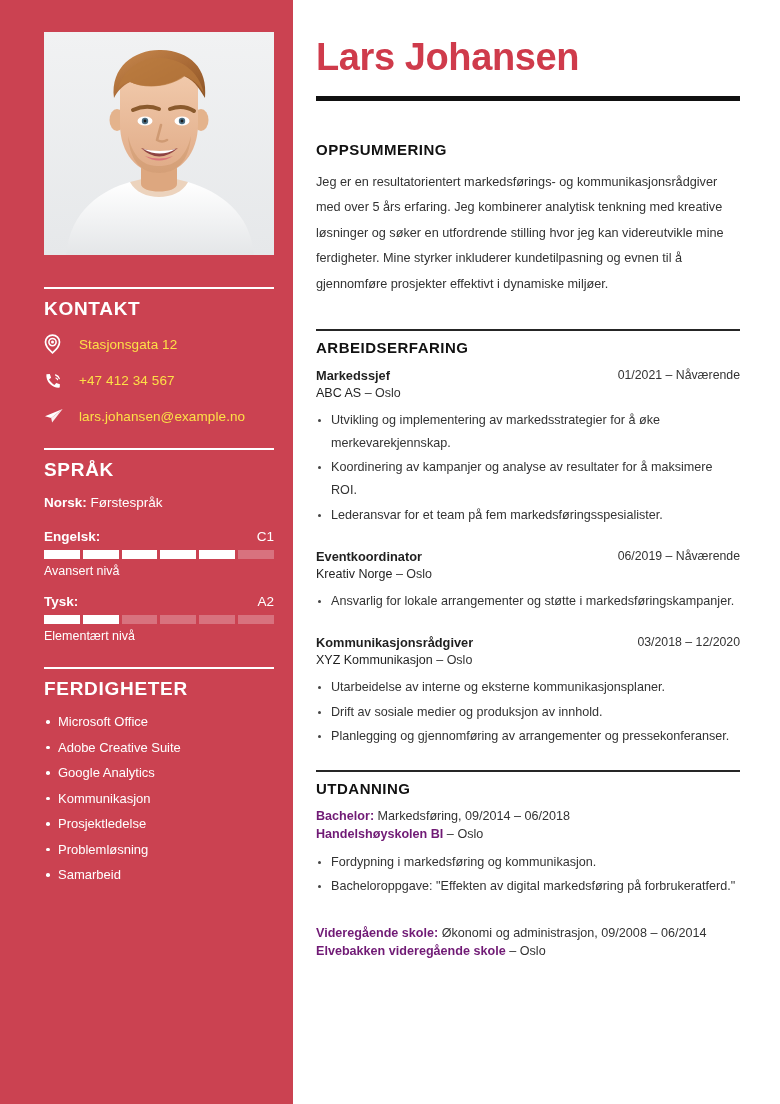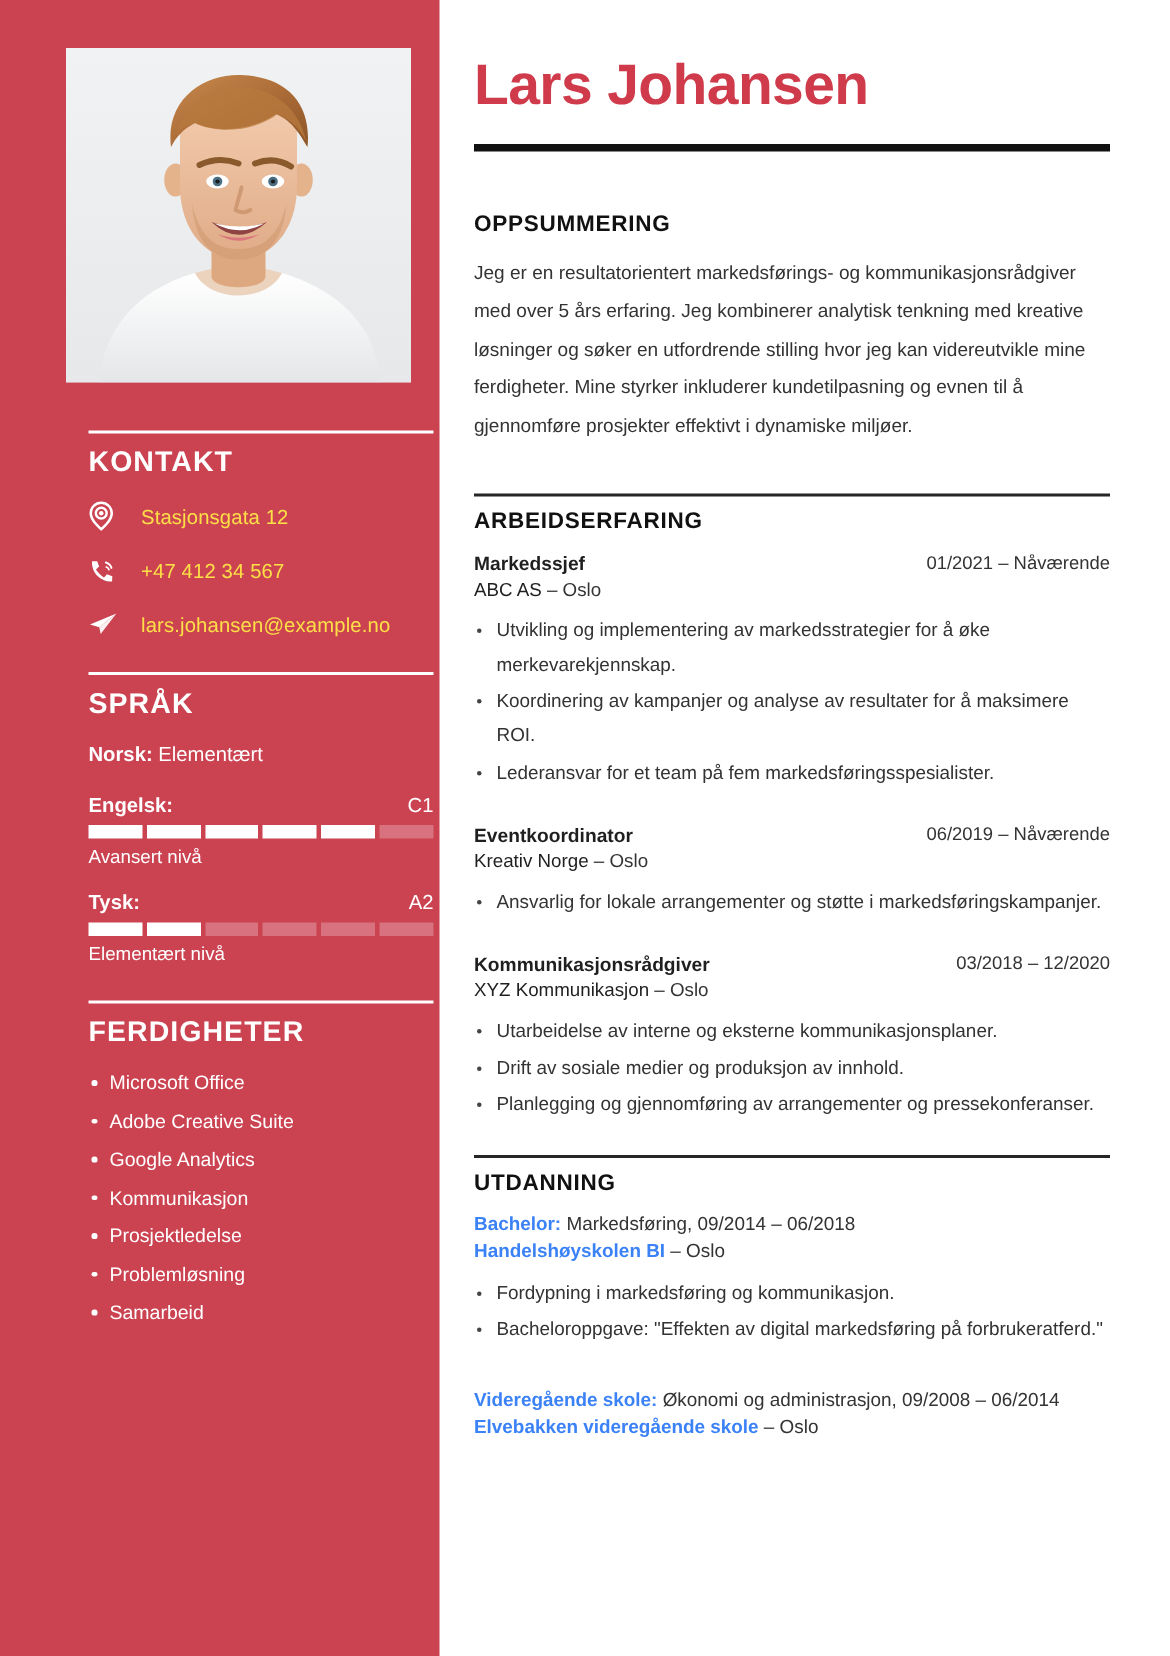--- a/index.html
+++ b/index.html
@@ -17,21 +17,21 @@
   }
 
   
   .sidebar {
     position: absolute;
     left: 0; top: 0;
     width: 293px;
     height: 1104px;
     background: #cb4251;
     box-sizing: border-box;
-    padding: 32px 18px 0 59px;
+    padding: 32px 18px 0 44px;
   }
   .photo-frame {
     position: absolute;
     left: 44px;
     top: 32px;
     width: 230px;
     height: 223px;
     background: #eceeef;
     overflow: hidden;
   }
@@ -225,21 +225,21 @@
     height: 3.2px;
     border-radius: 50%;
     background: #444444;
   }
 
   .edu-line {
     font-size: 12.6px;
     color: #333333;
     margin-bottom: 4px;
   }
-  .edu-line b { font-weight: 700; color: #3b82f6; }
+  .edu-line b { font-weight: 700; color: #701a75; }
   .edu-line.spaced { margin-bottom: 10px; }
   .edu-gap { height: 18px; }
 </style>
 </head>
 <body>
 
 <div class="page">
 
   <aside class="sidebar">
 
@@ -335,21 +335,21 @@
         <span class="contact-text">lars.johansen@example.no</span>
       </div>
     </section>
 
     <section class="side-section" style="margin-top:22px;">
       <div class="side-rule"></div>
       <h2 class="side-heading">SPRÅK</h2>
 
       <div class="lang-first">
         <b>Norsk:</b>
-        <span>Elementært</span>
+        <span>Førstespråk</span>
       </div>
 
       <div class="lang-block">
         <div class="lang-top">
           <span class="lang-name">Engelsk:</span>
           <span class="lang-level">C1</span>
         </div>
         <div class="lang-bar">
           <span class="seg on"></span>
           <span class="seg on"></span>

